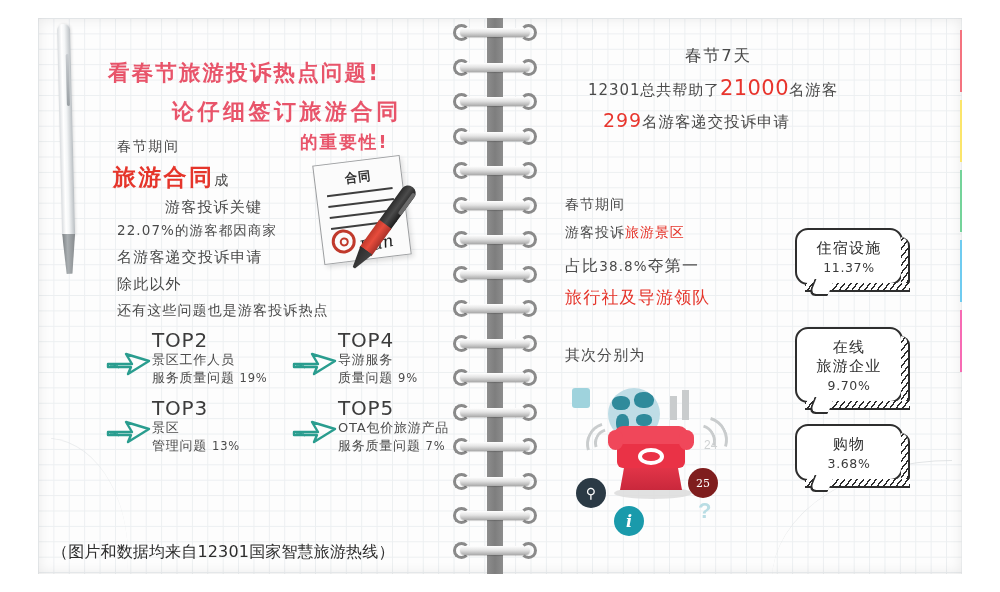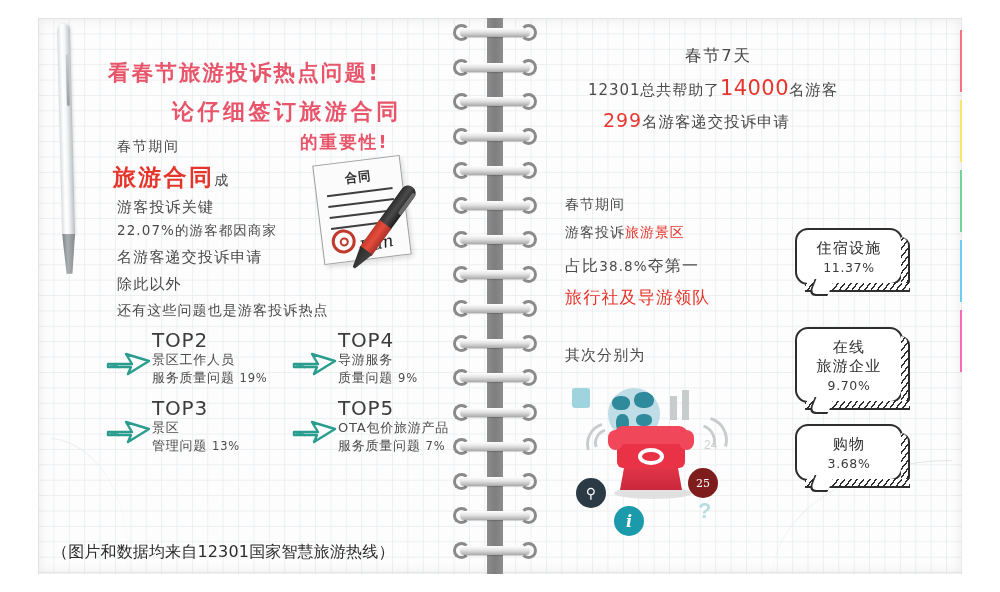--- a/index.html
+++ b/index.html
@@ -107,21 +107,21 @@
   .title-3 {
     position: absolute; left: 300px; top: 130px; font-size: 17.5px;
     font-weight: 700; letter-spacing: .12em;
   }
 
   .l-lead { position: absolute; left: 117px; top: 138px; font-size: 14px; letter-spacing:.12em; }
   .l-key  { position: absolute; left: 113px; top: 162px; font-size: 13px; }
   .l-key .big { font-size: 23px; font-weight: 700; letter-spacing: .1em; }
   .l-key .sm  { font-size: 14px; }
   .l-row  { position: absolute; left: 117px; font-size: 15px; letter-spacing: .08em; }
-  .l-row.r1 { top: 198px; }
+  .l-row.r1 { top: 198px; padding-left: 48px; }
   .l-row.r2 { top: 222px; font-size: 13.5px; }
   .l-row.r3 { top: 248px; }
   .l-row.r4 { top: 275px; }
   .l-row.r5 { top: 302px; font-size: 14px; }
 
   
   .contract { position: absolute; left: 318px; top: 160px; width: 120px; height: 110px; }
   .paper {
     position: absolute; left: 0; top: 0; width: 88px; height: 100px;
     background: #fbfbfb; border: 1.6px solid #9c9ea0;
@@ -493,21 +493,21 @@
       </div>
       <div class="ring" style="top: 523.5px;">
         <div class="cap-l"></div>
         <div class="bar"></div>
         <div class="cap-r"></div>
       </div>
     </div>
 
   <div class="hw head-1">春节7天</div>
   <div class="hw head-2">
-    <span class="code">12301总共帮助了</span><span class="num">14000</span><span>名游客</span>
+    <span class="code">12301总共帮助了</span><span class="num">21000</span><span>名游客</span>
   </div>
   <div class="hw head-3">
     <span class="num">299</span><span>名游客递交投诉申请</span>
   </div>
 
   <div class="hw r-row q1">春节期间</div>
   <div class="hw r-row q2">
     <span>游客投诉</span><span class="red">旅游景区</span>
   </div>
   <div class="hw r-row q3">

